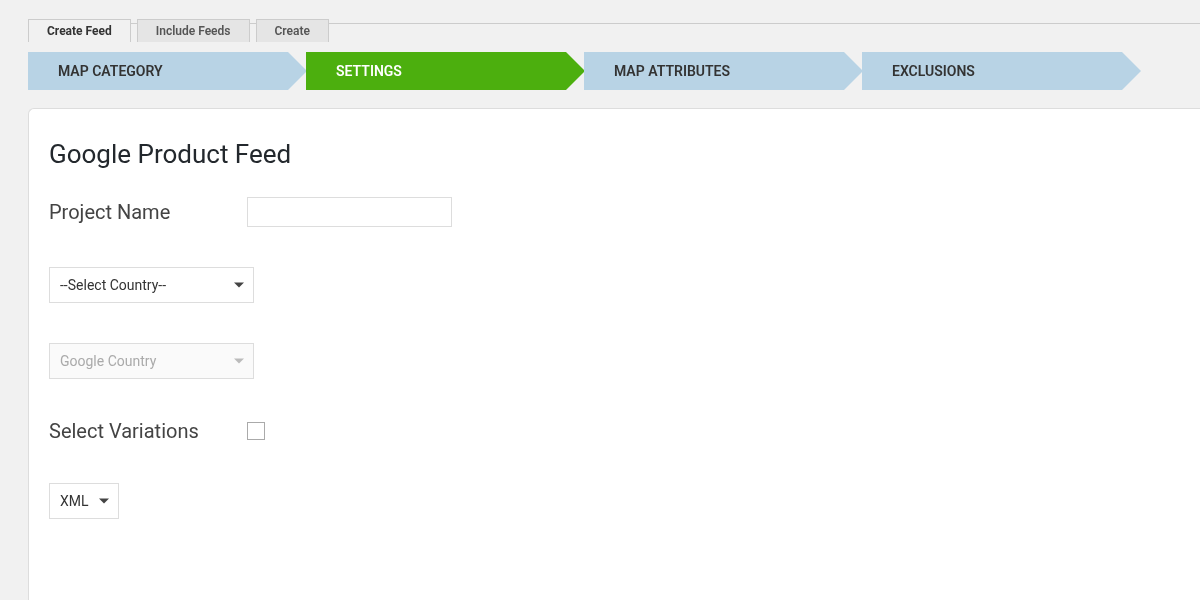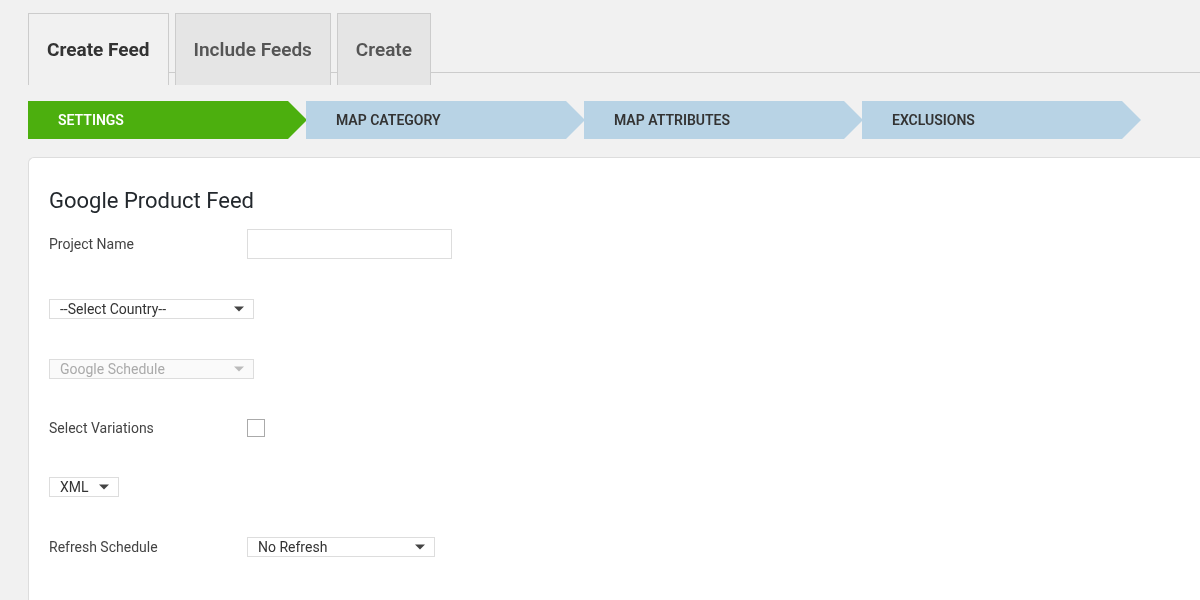--- a/index.html
+++ b/index.html
@@ -16,31 +16,31 @@
     }
     .page {
       padding: 0;
     }
     .tabs {
       display: flex;
       margin-left: 28px;
       border-bottom: 1px solid #ccc;
     }
     .tab {
-      padding: 24px 18px;
+      padding: 4px 18px;
       background: #e5e5e5;
       border: 1px solid #ccc;
       border-bottom: none;
       color: #555;
-      font-size: 19px;
+      font-size: 12px;
       font-weight: 600;
       margin-right: 6px;
       cursor: pointer;
       position: relative;
-      top: 13px;
+      top: 19px;
     }
     .tab.active {
       background: #f1f1f1;
       color: #333;
       font-weight: 700;
     }
     .steps {
       display: flex;
       margin: 28px 0 0 28px;
       gap: 18px;
@@ -80,51 +80,51 @@
       background: #fff;
       margin: 18px 0 0 28px;
       border: 1px solid #ddd;
       border-radius: 6px 0 0 0;
       border-right: none;
       padding: 30px 20px 60px 20px;
       min-height: 460px;
       position: relative;
     }
     .panel h2 {
-      font-size: 22px;
+      font-size: 26px;
       font-weight: 400;
       color: #23282d;
-      margin-bottom: 16px;
+      margin-bottom: 28px;
     }
     .row {
       display: flex;
       align-items: center;
       margin-bottom: 40px;
     }
     .row-label {
       width: 198px;
       color: #444;
-      font-size: 14px;
+      font-size: 20px;
       font-weight: 400;
     }
     input[type="text"] {
       width: 205px;
       height: 30px;
       border: 1px solid #ddd;
       padding: 4px 8px;
       font-size: 14px;
       background: #fff;
     }
     .select-wrap {
       position: relative;
       display: inline-block;
     }
     .select-wrap .sel {
       width: 205px;
-      height: 20px;
+      height: 36px;
       border: 1px solid #ddd;
       padding: 4px 28px 4px 10px;
       font-size: 14px;
       background: #fff;
       display: flex;
       align-items: center;
       color: #333;
       cursor: pointer;
     }
     .select-wrap.disabled .sel {
@@ -167,22 +167,22 @@
 
 <div class="page">
 
   <div class="tabs">
     <div class="tab active">Create Feed</div>
     <div class="tab">Include Feeds</div>
     <div class="tab">Create</div>
   </div>
 
   <div class="steps">
+    <div class="step">MAP CATEGORY</div>
     <div class="step active">SETTINGS</div>
-    <div class="step">MAP CATEGORY</div>
     <div class="step">MAP ATTRIBUTES</div>
     <div class="step">EXCLUSIONS</div>
   </div>
 
   <div class="panel">
     <h2>Google Product Feed</h2>
 
     <div class="row">
       <div class="row-label">Project Name</div>
       <input type="text" value="" style="">
@@ -190,40 +190,33 @@
 
     <div class="row">
       <div class="select-wrap">
         <div class="sel">--Select Country--</div>
         <div class="arrow"></div>
       </div>
     </div>
 
     <div class="row">
       <div class="select-wrap disabled">
-        <div class="sel">Google Schedule</div>
+        <div class="sel">Google Country</div>
         <div class="arrow"></div>
       </div>
     </div>
 
     <div class="row">
       <div class="row-label">Select Variations</div>
       <div class="checkbox"></div>
     </div>
 
     <div class="row">
       <div class="select-wrap small">
         <div class="sel">XML</div>
         <div class="arrow"></div>
       </div>
     </div>
 
-    <div class="row">
-      <div class="row-label">Refresh Schedule</div>
-      <div class="select-wrap medium">
-        <div class="sel">No Refresh</div>
-        <div class="arrow"></div>
-      </div>
-    </div>
 
   </div>
 
 </div>
 
 </body></html>

